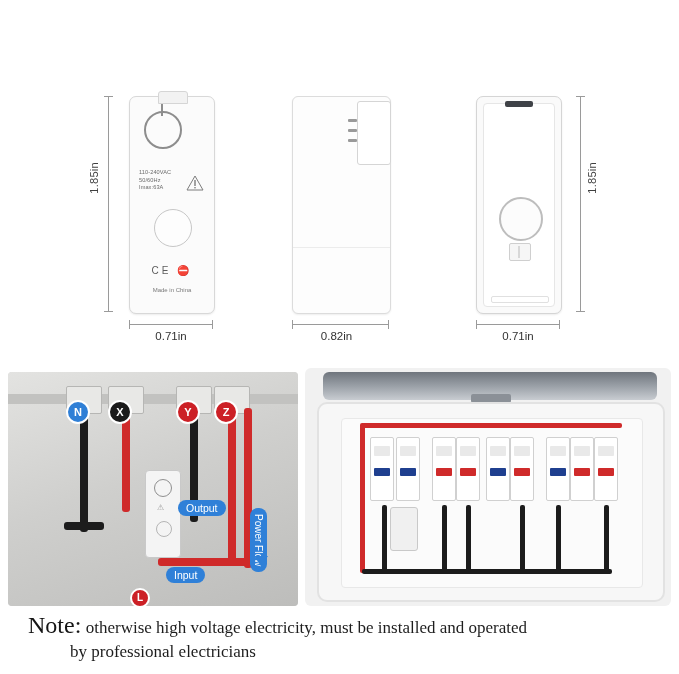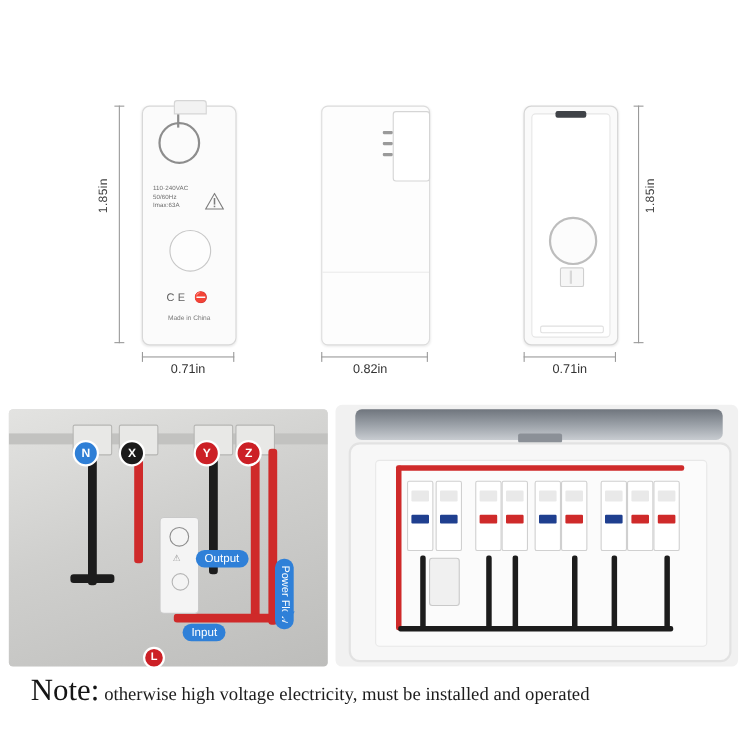--- a/index.html
+++ b/index.html
@@ -210,21 +210,21 @@
   .breaker:after{content:"";position:absolute;left:3px;top:30px;width:16px;height:8px;background:#cf2a2a;border-radius:1px;}
   .breaker.blue:after{background:#1f3f8f;}
   .wire2{position:absolute;border-radius:2px;}
 
   
   .note{
     position:absolute;left:28px;top:612px;width:640px;
   }
   .note .nlabel{
     font-family:"Liberation Serif", serif;
-    font-size:28px;color:#151515;
+    font-size:24px;color:#151515;
   }
   .note .ntext{
     font-family:"Liberation Serif", serif;
     font-size:17px;color:#1d1d1d;line-height:24px;
   }
   .note .line2{display:block;margin-left:42px;}
 </style>
 </head>
 <body>
 
@@ -358,15 +358,16 @@
         <div class="wire2" style="left:20px;top:150px;width:250px;height:5px;background:#1c1c1c;"></div>
 
         <div style="position:absolute;left:48px;top:88px;width:26px;height:42px;background:#f0f0f0;border:1px solid #c9c9c9;border-radius:3px;"></div>
       </div>
     </div>
   </div>
 
   <div class="note">
     <span class="nlabel">Note:</span>
     <span class="ntext">otherwise high voltage electricity, must be installed and operated</span>
+    <span class="ntext line2">by professional electricians</span>
   </div>
 
 </div>
 
 </body></html>

